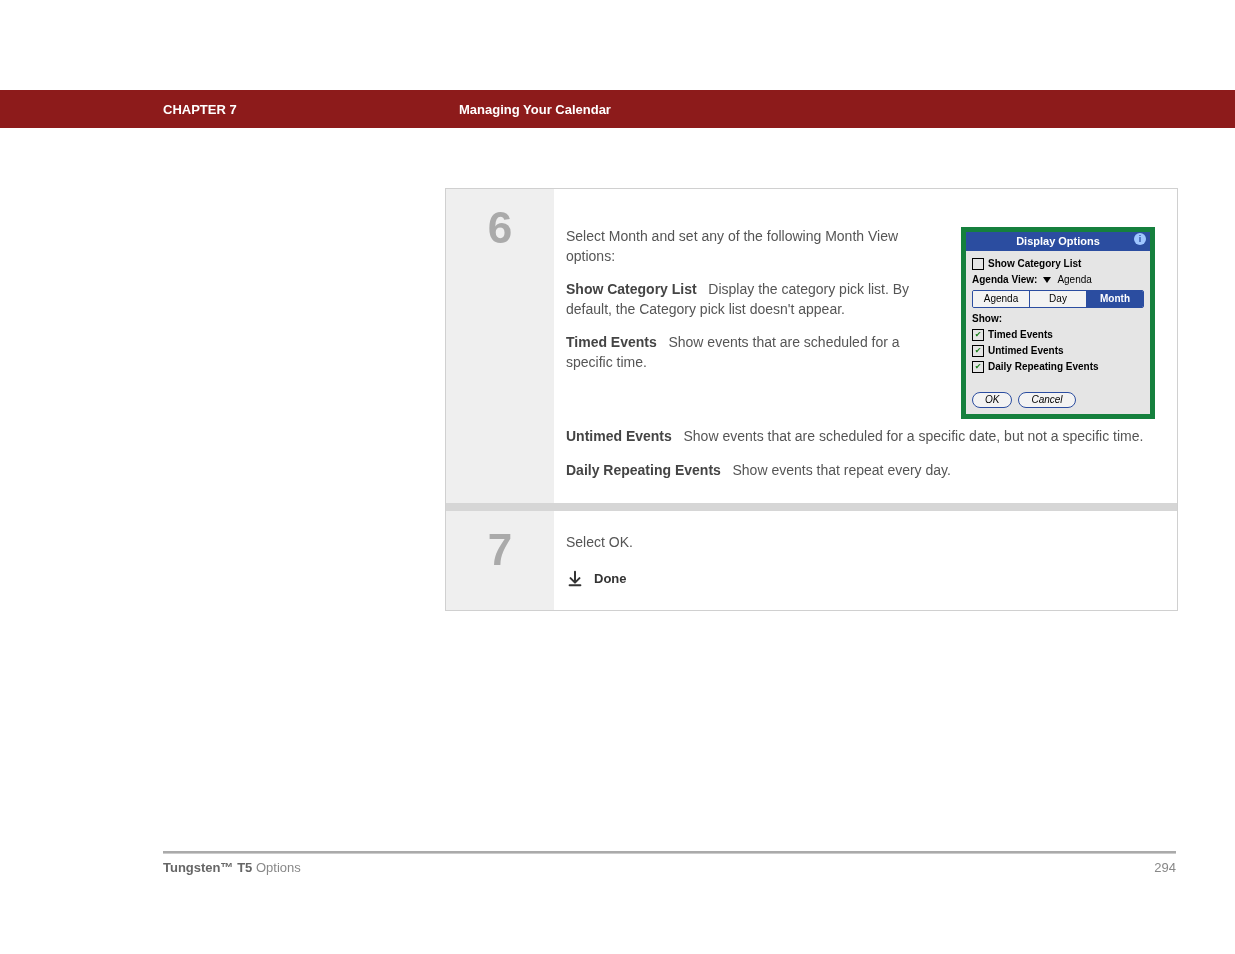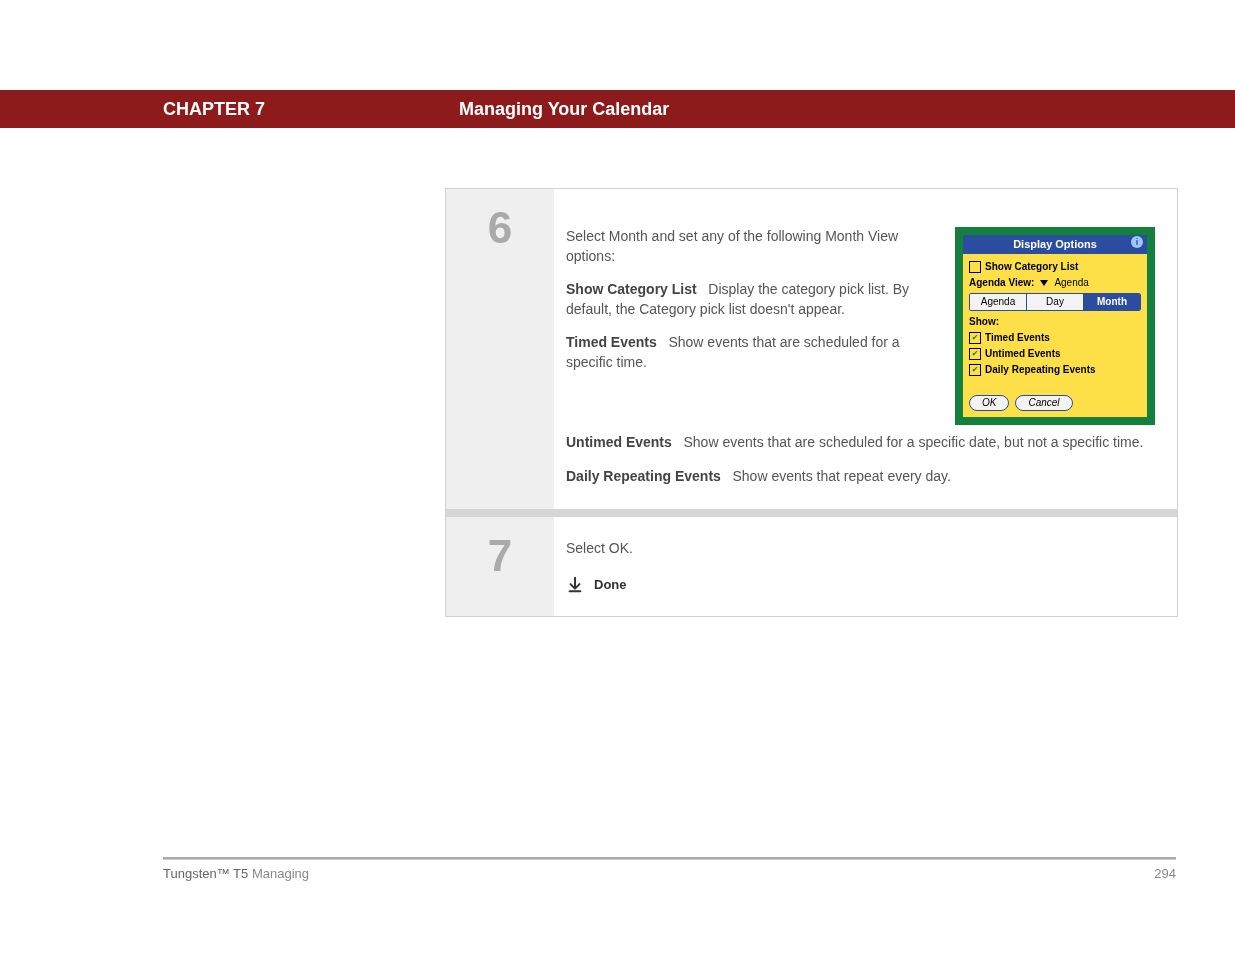--- a/index.html
+++ b/index.html
@@ -17,21 +17,21 @@
     display: flex;
     align-items: center;
     margin-top: 90px;
   }
   .header-inner {
     margin-left: 163px;
     display: flex;
     align-items: flex-end;
     color: #fff;
     font-weight: bold;
-    font-size: 18px;
+    font-size: 13px;
     width: 100%;
   }
   .chapter-label { width: 296px; }
   .chapter-title {}
   .content-block {
     margin-left: 445px;
     margin-top: 60px;
     width: 731px;
     background: #d6d6d6;
     border: 1px solid #d0d0d0;
@@ -72,22 +72,22 @@
   .sep {
     height: 8px;
     background: #d6d6d6;
   }
   
   .shot-wrap {
     flex: 0 0 184px;
   }
   .palm-dialog {
     width: 184px;
-    border: 8px solid #15803d;
-    background: #fde047;
+    border: 5px solid #15803d;
+    background: #e5e5e5;
     font-family: Arial, Helvetica, sans-serif;
     font-size: 10px;
     color: #000;
   }
   .palm-title {
     background: #2b4da0;
     color: #fff;
     font-weight: bold;
     text-align: center;
     font-size: 11px;
@@ -176,21 +176,21 @@
     margin-left: 163px;
     width: 1013px;
   }
   .footer-rule { border-top: 2px solid #aaa; border-bottom: 1px solid #ccc; height: 0; margin-bottom: 6px; }
   .footer-row {
     display: flex;
     justify-content: space-between;
     font-size: 13px;
     color: #888;
   }
-  .footer-name .tm { font-weight: normal; color: #666; }
+  .footer-name .tm { font-weight: bold; color: #666; }
 </style>
 </head>
 <body>
 
 <div class="header-band">
   <div class="header-inner">
     <div class="chapter-label">CHAPTER 7</div>
     <div class="chapter-title">Managing Your Calendar</div>
   </div>
 </div>
@@ -290,17 +290,17 @@
       </div>
     </div>
   </div>
 
 </div>
 
 <div class="footer">
   <div class="footer-rule"></div>
   <div class="footer-row">
     <div class="footer-name">
-      <span class="tm">Tungsten™ T5</span><span> Managing</span>
+      <span class="tm">Tungsten™ T5</span><span> Options</span>
     </div>
     <div>294</div>
   </div>
 </div>
 
 </body></html>

